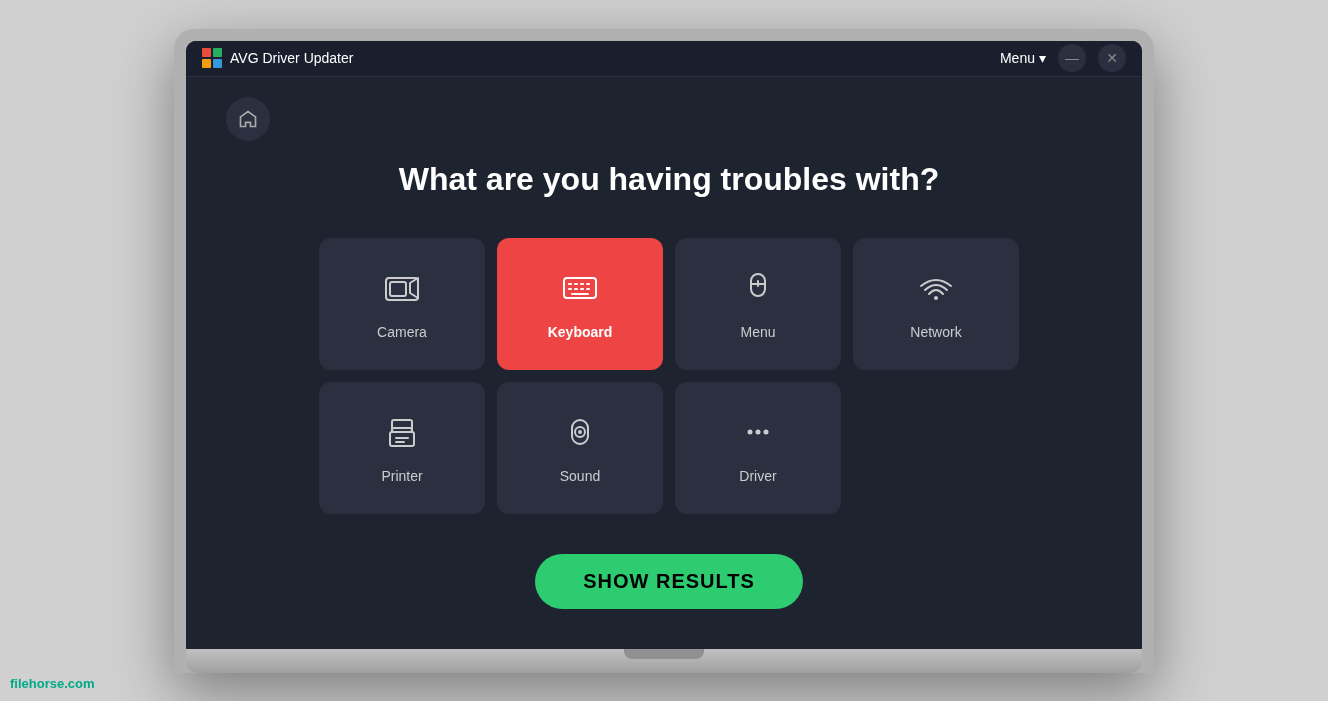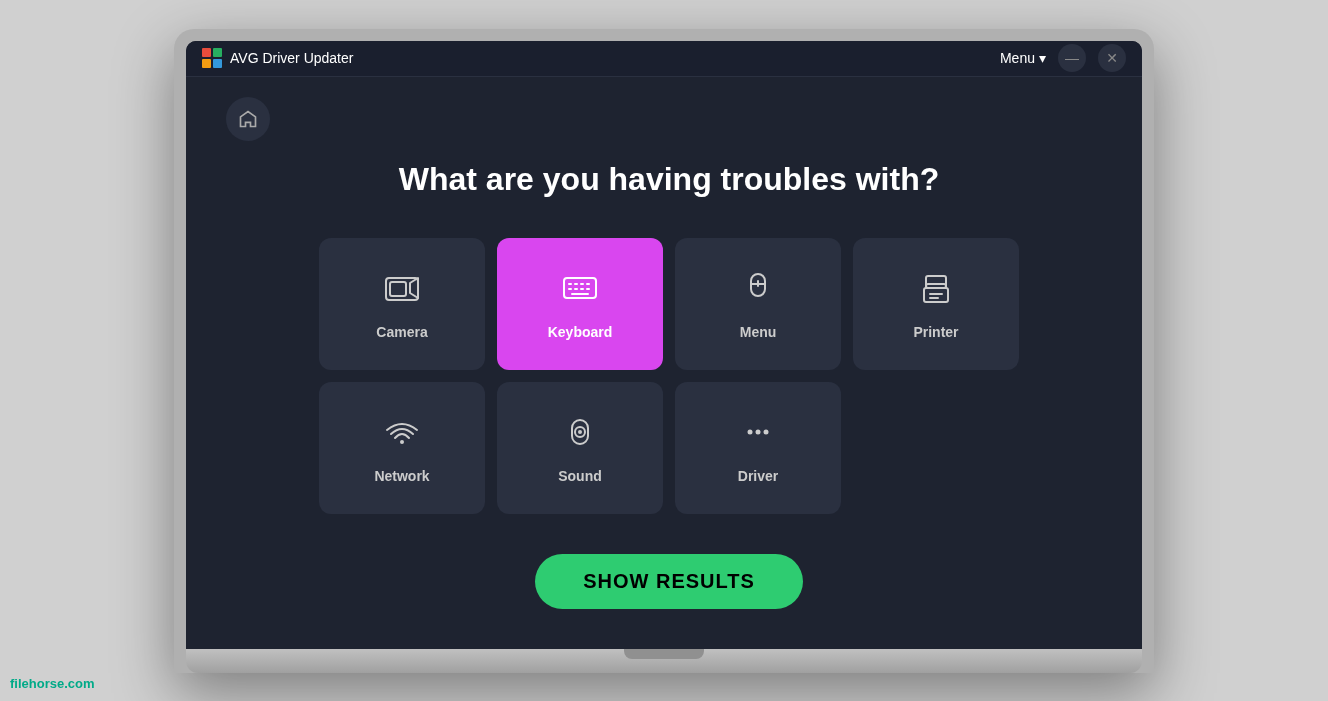--- a/index.html
+++ b/index.html
@@ -144,27 +144,27 @@
       flex-direction: column;
       align-items: center;
       justify-content: center;
       cursor: pointer;
       transition: background 0.2s;
       min-height: 130px;
       gap: 16px;
     }
 
     .grid-item.active {
-      background: #d946ef;
+      background: #ef4444;
     }
 
     .grid-item-label {
       color: #cccccc;
       font-size: 14px;
-      font-weight: 700;
+      font-weight: 400;
     }
 
     .grid-item.active .grid-item-label {
       color: #ffffff;
       font-weight: 700;
     }
 
     
     .icon-svg {
       width: 40px;
@@ -279,37 +279,37 @@
             <svg class="icon-svg" viewBox="0 0 40 40" fill="none" stroke="#cccccc" stroke-width="2" stroke-linecap="round" stroke-linejoin="round">
               <rect x="13" y="6" width="14" height="22" rx="7"></rect>
               <line x1="20" y1="13" x2="20" y2="18"></line>
               <line x1="13" y1="16" x2="27" y2="16"></line>
             </svg>
             <span class="grid-item-label">Menu</span>
           </div>
 
           <div class="grid-item">
             <svg class="icon-svg" viewBox="0 0 40 40" fill="none" stroke="#cccccc" stroke-width="2" stroke-linecap="round" stroke-linejoin="round">
+              <path d="M5 18 Q20 6 35 18"></path>
+              <path d="M9 22 Q20 12 31 22"></path>
+              <path d="M13 26 Q20 18 27 26"></path>
+              <circle cx="20" cy="30" r="2" fill="#cccccc" stroke="none"></circle>
+            </svg>
+            <span class="grid-item-label">Network</span>
+          </div>
+
+          <div class="grid-item">
+            <svg class="icon-svg" viewBox="0 0 40 40" fill="none" stroke="#cccccc" stroke-width="2" stroke-linecap="round" stroke-linejoin="round">
               <rect x="10" y="8" width="20" height="12" rx="2"></rect>
               <rect x="8" y="20" width="24" height="14" rx="2"></rect>
               <rect x="13" y="25" width="14" height="2" rx="1" fill="#cccccc" stroke="none"></rect>
               <rect x="13" y="29" width="10" height="2" rx="1" fill="#cccccc" stroke="none"></rect>
               <path d="M10 20 v-2 a2 2 0 0 1 2-2 h16 a2 2 0 0 1 2 2 v2"></path>
             </svg>
             <span class="grid-item-label">Printer</span>
-          </div>
-
-          <div class="grid-item">
-            <svg class="icon-svg" viewBox="0 0 40 40" fill="none" stroke="#cccccc" stroke-width="2" stroke-linecap="round" stroke-linejoin="round">
-              <path d="M5 18 Q20 6 35 18"></path>
-              <path d="M9 22 Q20 12 31 22"></path>
-              <path d="M13 26 Q20 18 27 26"></path>
-              <circle cx="20" cy="30" r="2" fill="#cccccc" stroke="none"></circle>
-            </svg>
-            <span class="grid-item-label">Network</span>
           </div>
 
           <div class="grid-item">
             <svg class="icon-svg" viewBox="0 0 40 40" fill="none" stroke="#cccccc" stroke-width="2" stroke-linecap="round" stroke-linejoin="round">
               <rect x="12" y="8" width="16" height="24" rx="8"></rect>
               <circle cx="20" cy="20" r="5"></circle>
               <circle cx="20" cy="20" r="2" fill="#cccccc" stroke="none"></circle>
             </svg>
             <span class="grid-item-label">Sound</span>
           </div>

